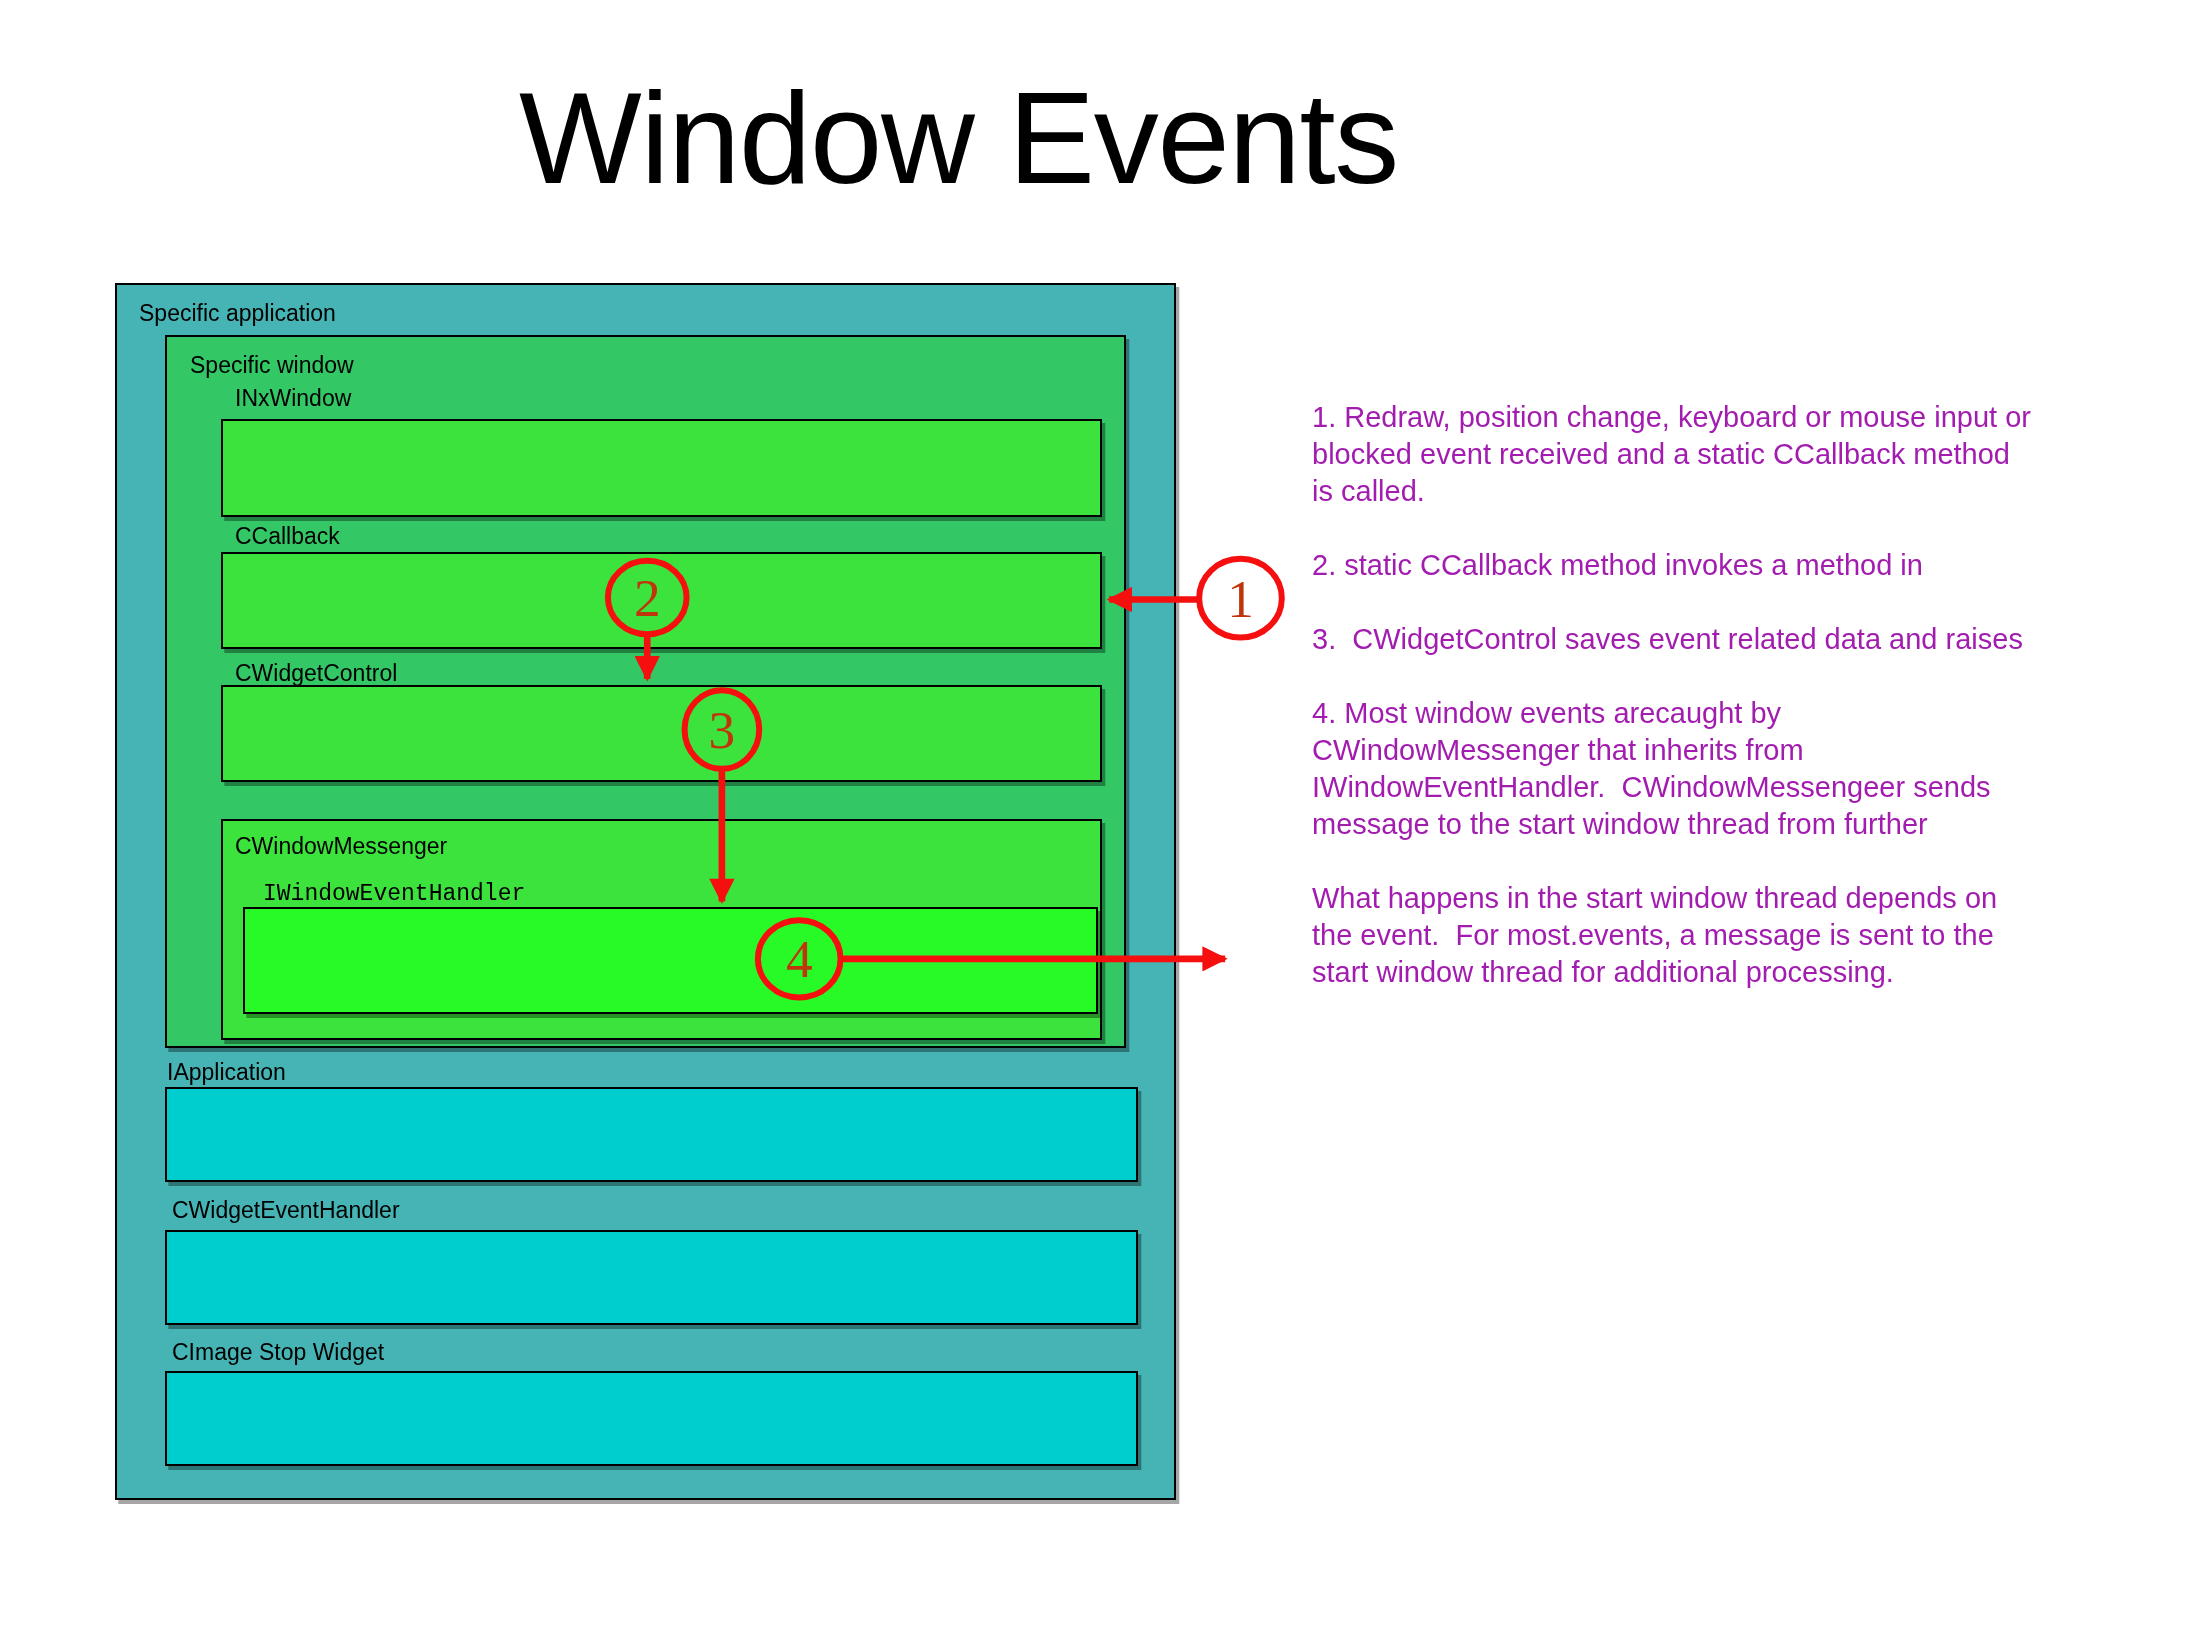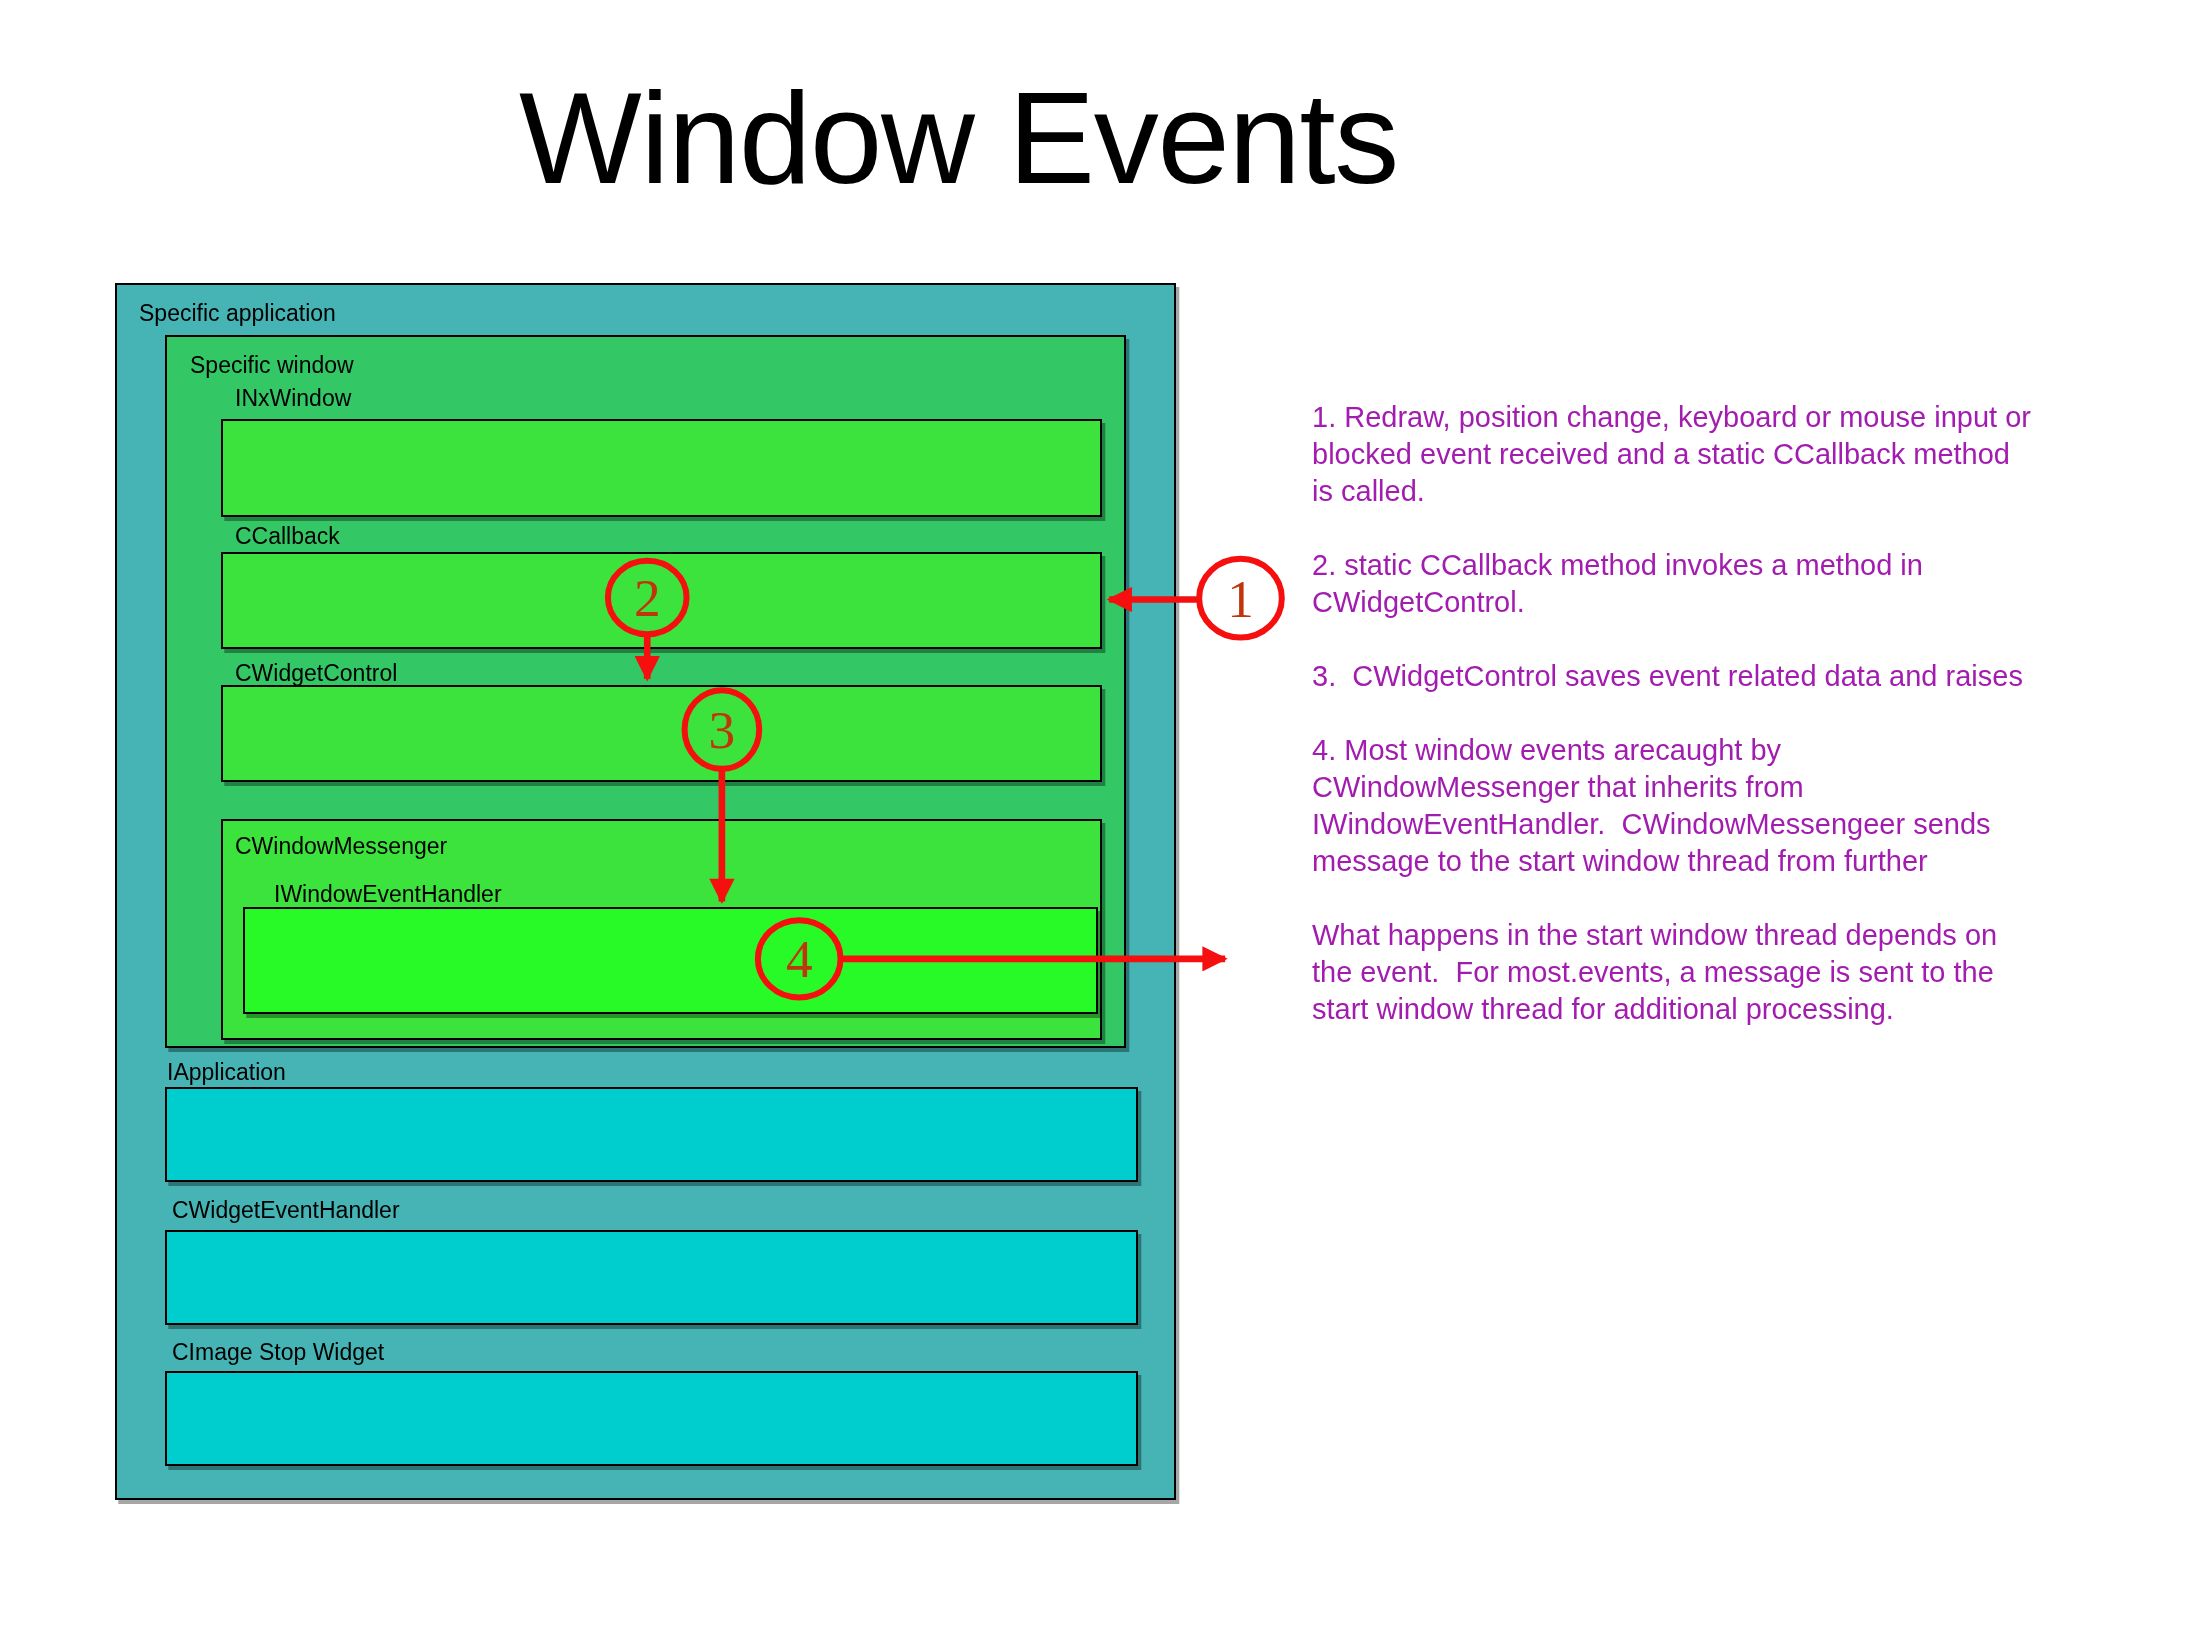--- a/index.html
+++ b/index.html
@@ -45,21 +45,21 @@
   <div class="rect layer-fill" style="left:221px; top:419px; width:881px; height:98px;"></div>
 
   <div class="lbl" style="left:235px; top:523px;">CCallback</div>
   <div class="rect layer-fill" style="left:221px; top:552px; width:881px; height:97px;"></div>
 
   <div class="lbl" style="left:235px; top:660px;text-align:center;">CWidgetControl</div>
   <div class="rect layer-fill" style="left:221px; top:685px; width:881px; height:97px;"></div>
 
   <div class="rect layer-fill" style="left:221px; top:819px; width:881px; height:221px;"></div>
   <div class="lbl" style="left:235px; top:833px;">CWindowMessenger</div>
-  <div class="lbl" style="left:274px; top:881px;">IWindowEventHandler</div>
+  <div class="lbl" style="left:263px; top:881px;font-family:Liberation Mono, monospace;">IWindowEventHandler</div>
   <div class="rect handler-fill" style="left:243px; top:907px; width:855px; height:107px;"></div>
 
   <div class="lbl" style="left:167px; top:1059px;">IApplication</div>
   <div class="rect item-fill" style="left:165px; top:1087px; width:973px; height:95px;"></div>
 
   <div class="lbl" style="left:172px; top:1197px;">CWidgetEventHandler</div>
   <div class="rect item-fill" style="left:165px; top:1230px; width:973px; height:95px;"></div>
 
   <div class="lbl" style="left:172px; top:1339px;">CImage Stop Widget</div>
   <div class="rect item-fill" style="left:165px; top:1371px; width:973px; height:95px;"></div>
@@ -88,21 +88,20 @@
   </svg>
 
   <div class="notes">
     <div class="note-para">
       <div class="note-line">1. Redraw, position change, keyboard or mouse input or</div>
       <div class="note-line">blocked event received and a static CCallback method</div>
       <div class="note-line">is called.</div>
     </div>
     <div class="note-para">
       <div class="note-line">2. static CCallback method invokes a method in</div>
-      <div class="note-line">CWidgetControl.</div>
     </div>
     <div class="note-para">
       <div class="note-line">3.  CWidgetControl saves event related data and raises</div>
     </div>
     <div class="note-para">
       <div class="note-line">4. Most window events arecaught by</div>
       <div class="note-line">CWindowMessenger that inherits from</div>
       <div class="note-line">IWindowEventHandler.  CWindowMessengeer sends</div>
       <div class="note-line">message to the start window thread from further</div>
     </div>

